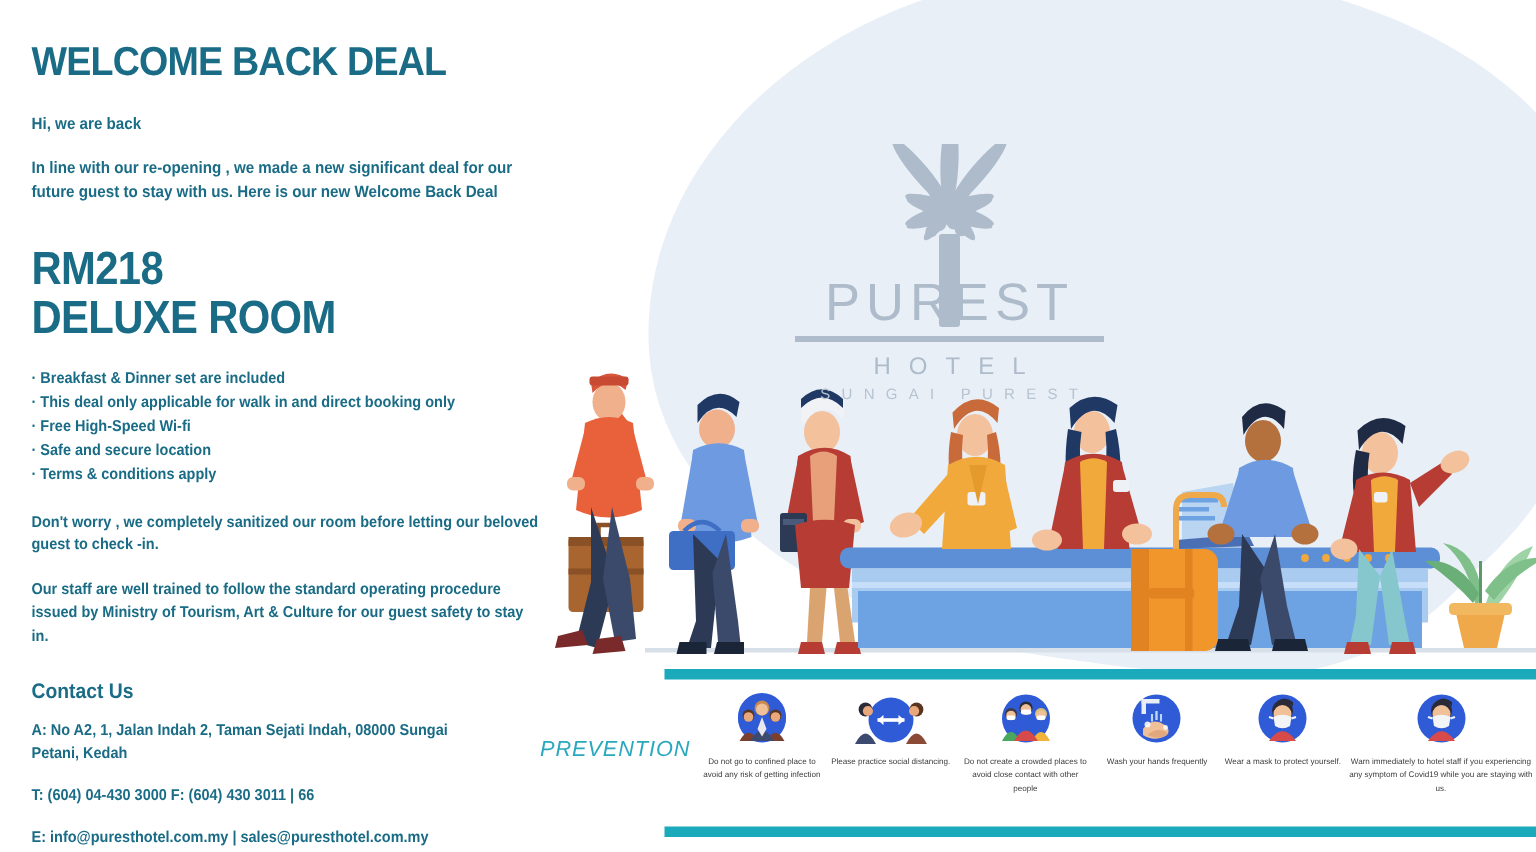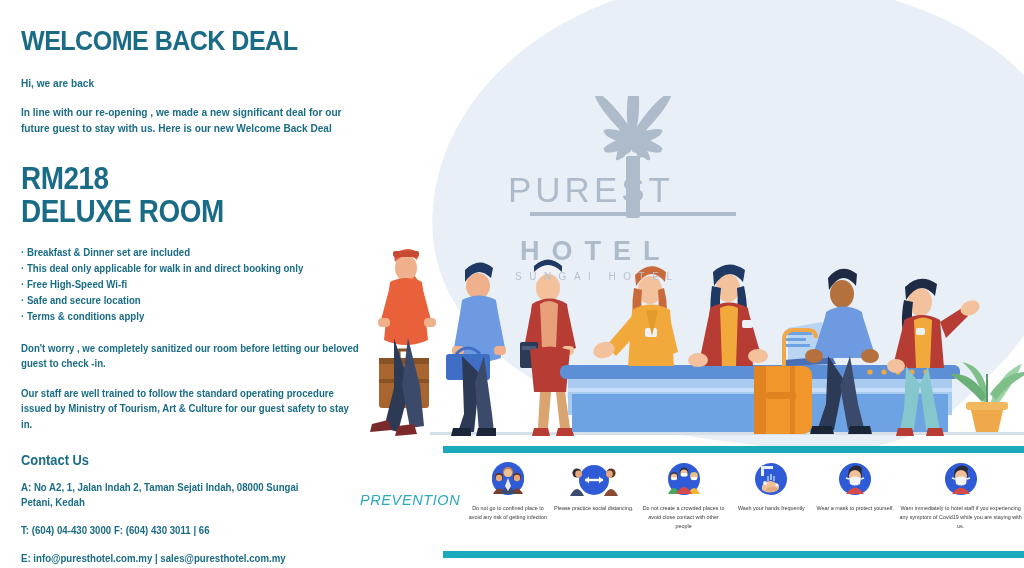--- a/index.html
+++ b/index.html
@@ -134,41 +134,41 @@
 
   
   .logo {
     position: absolute;
     left: 508px; top: 96px;
     width: 250px; height: 168px;
     z-index: 5;
   }
   .logo-text {
     position: absolute;
-    left: 0; top: 76px;
+    left: 0; top: 88px;
     width: 250px;
-    text-align: left;
+    text-align: center;
     color: #aebbcb;
   }
   .logo-purest {
     font-size: 35px;
     font-weight: 400;
     letter-spacing: 4px;
     line-height: 1;
   }
   .logo-rule {
     width: 206px; height: 4px;
     background: #aebbcb;
     margin: 5px auto 0;
   }
   .logo-hotel {
-    font-size: 27px;
-    font-weight: 700;
+    font-size: 16px;
+    font-weight: 400;
     letter-spacing: 12px;
-    margin-top: 20px;
+    margin-top: 8px;
     text-indent: 12px;
   }
   .logo-sungai {
     font-size: 10px;
     font-weight: 400;
     letter-spacing: 7.5px;
     margin-top: 4px;
     text-indent: 7px;
     color: #b7c3d1;
   }
@@ -275,21 +275,21 @@
         <circle cx="118" cy="53" r="5"></circle>
         <circle cx="128" cy="52" r="5"></circle>
         <circle cx="133" cy="57" r="4.5"></circle>
         <circle cx="113" cy="58" r="4"></circle>
       </g>
     </svg>
     <div class="logo-text">
       <div class="logo-purest">PUREST</div>
       <div class="logo-rule"></div>
       <div class="logo-hotel">HOTEL</div>
-      <div class="logo-sungai">SUNGAI HOTEL</div>
+      <div class="logo-sungai">SUNGAI PUREST</div>
     </div>
   </div>
 
   <div class="illus">
   <svg width="674" height="200" viewBox="0 0 674 200">
 
     <rect x="80" y="186" width="594" height="3" fill="#d7dfe9"></rect>
 
     <g>
       <rect x="29" y="112" width="50" height="50" rx="3" fill="#a9652f"></rect>

